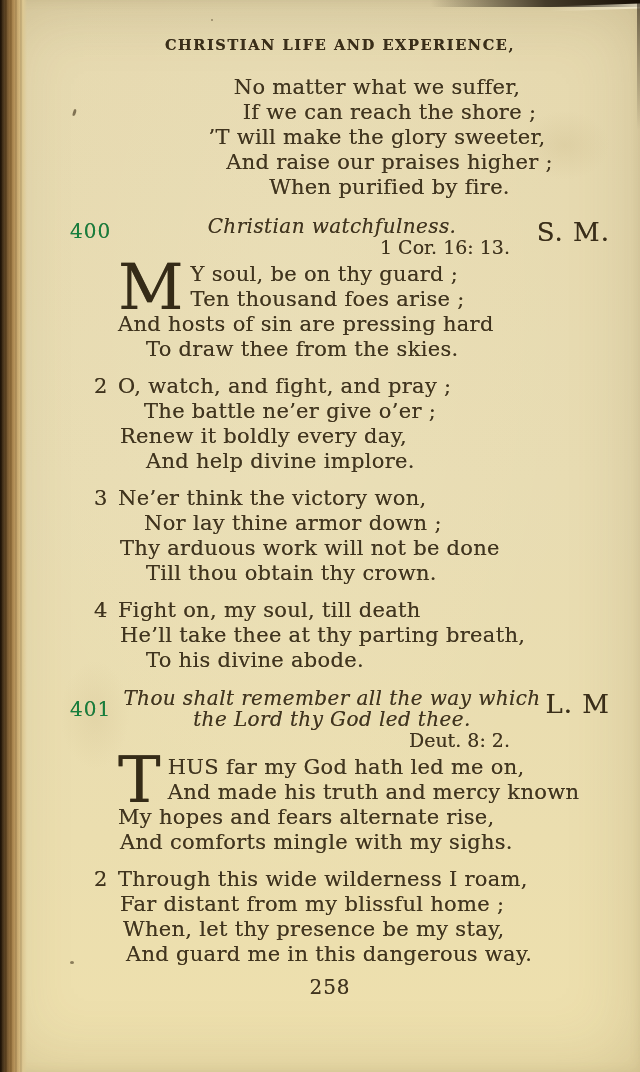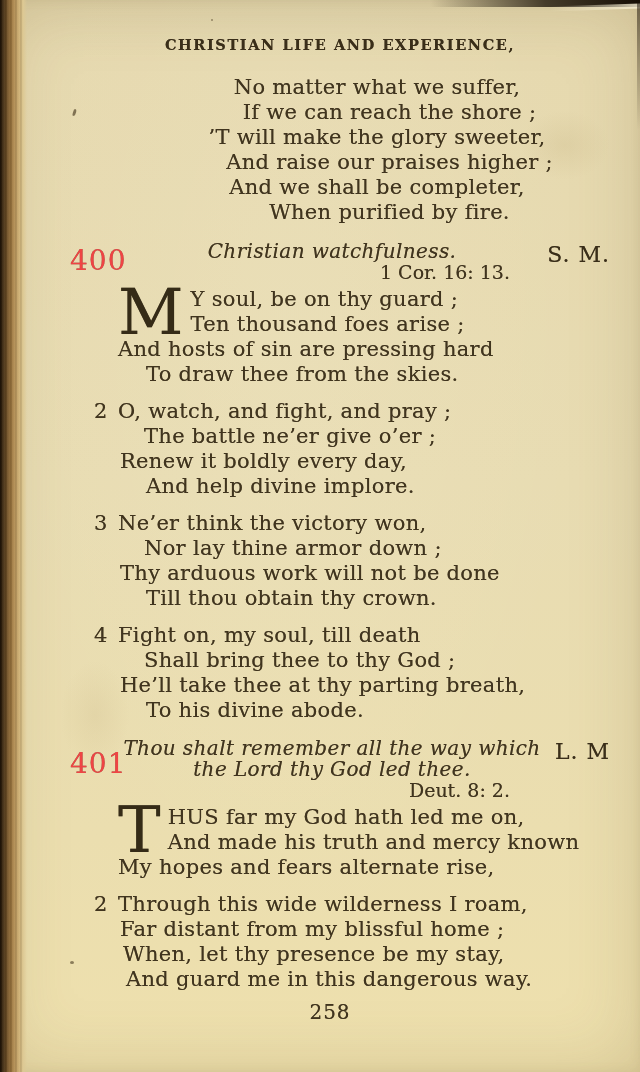--- a/index.html
+++ b/index.html
@@ -48,23 +48,23 @@
     text-shadow:0 0 0.5px rgba(62,51,32,0.65);}
   .runhead{
     margin:36px 0 0 -48px;text-align:center;
     font-size:14.5px;font-weight:bold;letter-spacing:1.6px;color:#3a2e19;
   }
   .stanza{margin:22px 0 0 26px;text-align:center;}
   .sline,.vl{font-size:21px;line-height:25px;letter-spacing:0.3px;white-space:nowrap;}
   .sline.alt{margin-left:25px;}
 
   .hymn-head{position:relative;margin-top:16px;}
-  .hnum{position:absolute;left:-48px;top:3px;font-size:28px;letter-spacing:1px;color:#ef4444;}
+  .hnum{position:absolute;left:-48px;top:3px;font-size:20px;letter-spacing:1px;color:#15803d;}
   .hymn2 .hnum{top:9px;}
-  .meter{position:absolute;right:0;top:1px;font-size:22px;letter-spacing:1px;color:#3a2e19;}
+  .meter{position:absolute;right:0;top:1px;font-size:26px;letter-spacing:1px;color:#3a2e19;}
   .titles{width:420px;margin-left:4px;text-align:center;}
   .titles .t{font-style:italic;font-size:20px;line-height:21px;letter-spacing:0.4px;}
   .scripture{width:392px;text-align:right;font-size:19px;line-height:21px;}
 
   .verse{position:relative;margin-top:12px;}
   .verse.vfirst{margin-top:4px;}
   .vnum{position:absolute;left:-24px;top:0;font-size:21px;}
   .dropcap{
     float:left;font-size:64px;line-height:50px;height:50px;
     padding:0 7px 0 0;color:#352b17;
@@ -90,21 +90,20 @@
 
 <div class="content">
 
   <div class="runhead">CHRISTIAN LIFE AND EXPERIENCE,</div>
 
   <div class="stanza">
     <div class="sline">No matter what we suffer,</div>
     <div class="sline alt">If we can reach the shore ;</div>
     <div class="sline">’T will make the glory sweeter,</div>
     <div class="sline alt">And raise our praises higher ;</div>
-    <div class="sline">And we shall be completer,</div>
     <div class="sline alt">When purified by fire.</div>
   </div>
 
   <section class="hymn hymn1">
     <div class="hymn-head">
       <span class="hnum">400</span>
       <span class="meter">S. M.</span>
       <div class="titles">
         <div class="t">Christian watchfulness.</div>
       </div>
@@ -131,21 +130,20 @@
       <span class="vnum">3</span>
       <div class="vl in0">Ne’er think the victory won,</div>
       <div class="vl in26">Nor lay thine armor down ;</div>
       <div class="vl in2">Thy arduous work will not be done</div>
       <div class="vl in28">Till thou obtain thy crown.</div>
     </div>
 
     <div class="verse">
       <span class="vnum">4</span>
       <div class="vl in0">Fight on, my soul, till death</div>
-      <div class="vl in26">Shall bring thee to thy God ;</div>
       <div class="vl in2">He’ll take thee at thy parting breath,</div>
       <div class="vl in28">To his divine abode.</div>
     </div>
   </section>
 
   <section class="hymn hymn2">
     <div class="hymn-head" style="margin-top:15px;">
       <span class="hnum">401</span>
       <span class="meter">L. M</span>
       <div class="titles">
@@ -153,20 +151,21 @@
         <div class="t">the Lord thy God led thee.</div>
       </div>
       <div class="scripture">Deut. 8: 2.</div>
     </div>
 
     <div class="verse vfirst">
       <span class="dropcap">T</span>
       <div class="vl">HUS far my God hath led me on,</div>
       <div class="vl in8">And made his truth and mercy known</div>
       <div class="vl in0 cl">My hopes and fears alternate rise,</div>
+      <div class="vl in2">And comforts mingle with my sighs.</div>
     </div>
 
     <div class="verse">
       <span class="vnum">2</span>
       <div class="vl in0">Through this wide wilderness I roam,</div>
       <div class="vl in2">Far distant from my blissful home ;</div>
       <div class="vl in5">When, let thy presence be my stay,</div>
       <div class="vl in8">And guard me in this dangerous way.</div>
     </div>
   </section>

